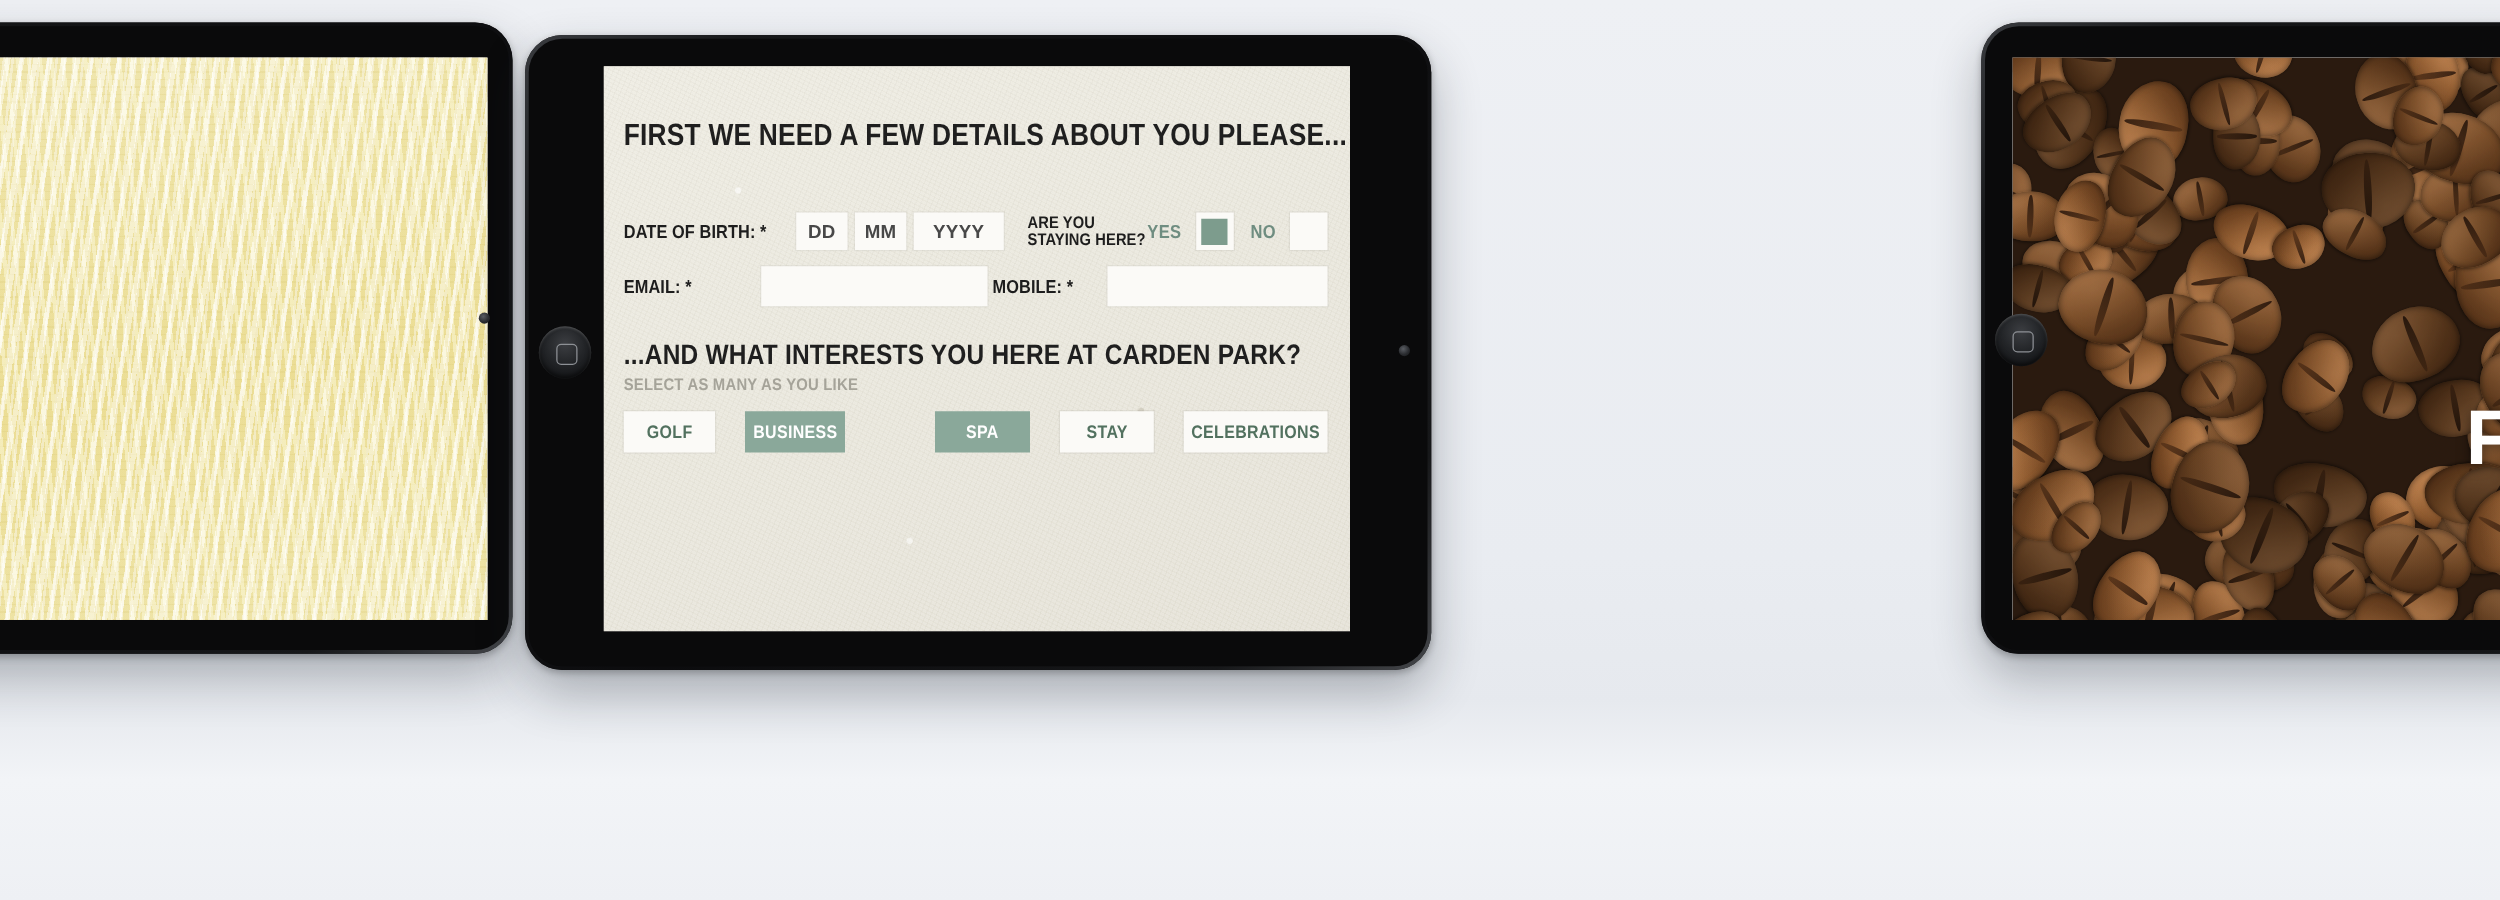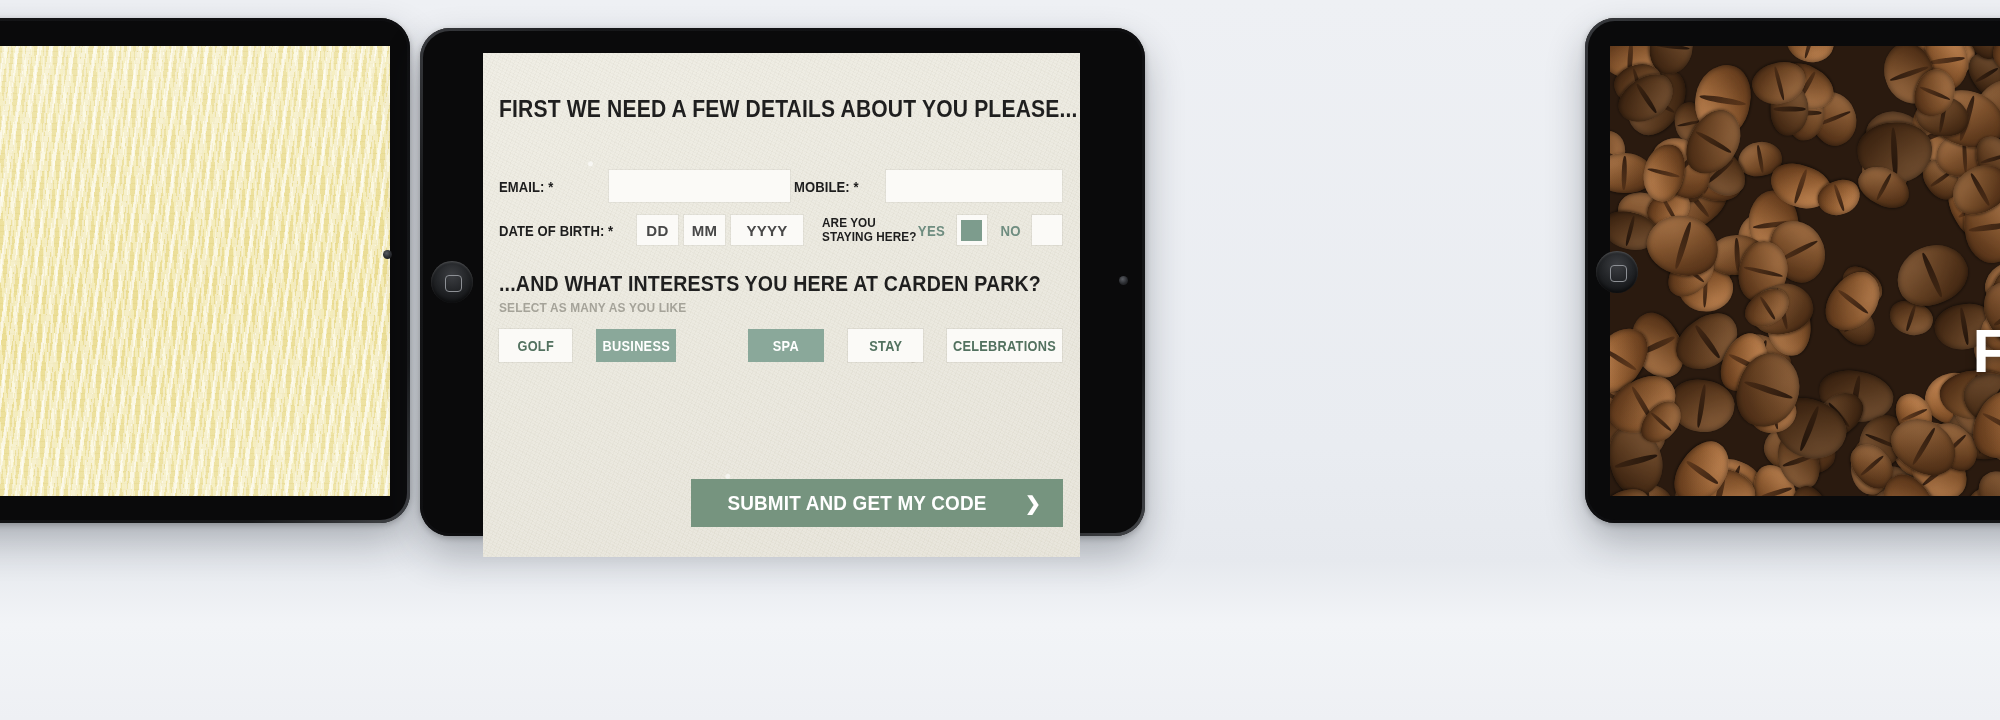--- a/index.html
+++ b/index.html
@@ -50,21 +50,21 @@
     box-shadow:inset 0 0 6px rgba(0,0,0,.55), 0 1px 3px rgba(0,0,0,.5);}
   .bean:after{content:"";position:absolute;left:50%;top:8%;width:8%;height:84%;
     transform:translateX(-50%);border-radius:50%;
     background:linear-gradient(180deg,rgba(30,16,8,.85),rgba(60,34,16,.65));}
   .coffee-head{position:absolute;right:-60px;top:215px;text-align:right;color:#fff;
     font-weight:700;font-size:62px;line-height:.96;letter-spacing:.5px;white-space:nowrap;
     text-shadow:0 2px 10px rgba(0,0,0,.55);}
 
   
   #tablet-center{left:420px;top:28px;width:725px;height:508px;}
-  #screen-center{left:63px;top:25px;width:597px;height:504px;background:#e9e7dd;}
+  #screen-center{left:63px;top:25px;width:597px;height:452px;background:#e9e7dd;}
   .paper{position:absolute;inset:0;
     background:
       radial-gradient(circle at 18% 22%, rgba(255,255,255,.6) 0 2px, transparent 3px),
       radial-gradient(circle at 72% 61%, rgba(190,185,168,.5) 0 2px, transparent 3px),
       radial-gradient(circle at 41% 84%, rgba(255,255,255,.55) 0 2px, transparent 3px),
       repeating-linear-gradient(27deg, rgba(178,172,152,.055) 0 1px, rgba(255,255,255,.05) 1px 3px),
       repeating-linear-gradient(113deg, rgba(168,162,142,.05) 0 1px, rgba(255,255,255,.045) 1px 4px),
       linear-gradient(160deg,#eeece3 0%,#eae8de 45%,#e6e3d8 100%);
   }
   .form{position:absolute;inset:0;padding:42px 18px 0 16px;box-sizing:border-box;}
@@ -126,58 +126,58 @@
   <div class="inner"></div>
   <div class="screen" id="screen-center">
     <div class="paper"></div>
 
     <div class="form">
       <div class="h1">FIRST WE NEED A FEW DETAILS ABOUT YOU PLEASE...</div>
 
       <div class="row">
       </div>
 
+      <div class="row" style="margin-top:5px;">
+        <div class="fl">
+          <div class="lab" style="width:128px;">DATE OF BIRTH: *</div>
+          <div class="dob">
+            <div class="dobfld dd">DD</div>
+            <div class="dobfld mm">MM</div>
+            <div class="dobfld yyyy">YYYY</div>
+          </div>
+        </div>
+        <div class="fl" style="flex:0 0 auto;gap:12px;">
+          <div class="lab small2" style="width:82px;">
+            <div>ARE YOU</div>
+            <div>STAYING HERE?</div>
+          </div>
+          <div class="ynwrap">
+            <div class="ynlab">YES</div>
+            <div class="chk">
+                <div class="fill"></div>
+              </div>
+          </div>
+          <div class="ynwrap">
+            <div class="ynlab">NO</div>
+            <div class="chk"></div>
+          </div>
+        </div>
+      </div>
+
       <div class="row">
         <div class="fl">
           <div class="lab" style="width:98px;">EMAIL: *</div>
           <input class="inp inp-first" value="" style="">
         </div>
         <div class="fl" style="flex:0 0 auto;">
           <div class="lab" style="width:80px;">MOBILE: *</div>
           <input class="inp inp-sur" value="" style="">
         </div>
       </div>
 
-      <div class="row" style="margin-top:5px;">
-        <div class="fl">
-          <div class="lab" style="width:128px;">DATE OF BIRTH: *</div>
-          <div class="dob">
-            <div class="dobfld dd">DD</div>
-            <div class="dobfld mm">MM</div>
-            <div class="dobfld yyyy">YYYY</div>
-          </div>
-        </div>
-        <div class="fl" style="flex:0 0 auto;gap:12px;">
-          <div class="lab small2" style="width:82px;">
-            <div>ARE YOU</div>
-            <div>STAYING HERE?</div>
-          </div>
-          <div class="ynwrap">
-            <div class="ynlab">YES</div>
-            <div class="chk">
-                <div class="fill"></div>
-              </div>
-          </div>
-          <div class="ynwrap">
-            <div class="ynlab">NO</div>
-            <div class="chk"></div>
-          </div>
-        </div>
-      </div>
-
       <div class="h2">...AND WHAT INTERESTS YOU HERE AT CARDEN PARK?</div>
       <div class="sub">SELECT AS MANY AS YOU LIKE</div>
 
       <div class="chips">
         <div class="chip off" style="width:105px;">
             <span>GOLF</span>
           </div>
         <div class="chip on" style="width:114px;">
             <span>BUSINESS</span>
           </div>
@@ -186,24 +186,20 @@
           </div>
         <div class="chip off" style="width:108px;">
             <span>STAY</span>
           </div>
         <div class="chip off" style="width:115px;">
             <span>CELEBRATIONS</span>
           </div>
       </div>
     </div>
 
-    <div class="submit">
-      <div class="txt">SUBMIT AND GET MY CODE</div>
-      <div class="arr">❯</div>
-    </div>
   </div>
   <div class="homebtn" style="left:11px;top:233px;"></div>
   <div class="camdot" style="right:17px;top:248px;"></div>
 </div>
 
 <div class="tablet" id="tablet-right">
   <div class="bezelring"></div>
   <div class="inner"></div>
   <div class="screen" id="screen-right">
     <div class="coffee-bg" id="coffee-bg">

